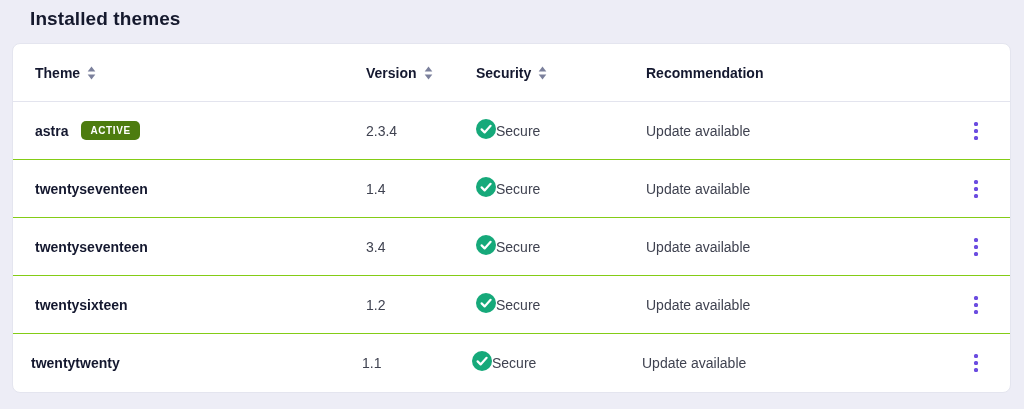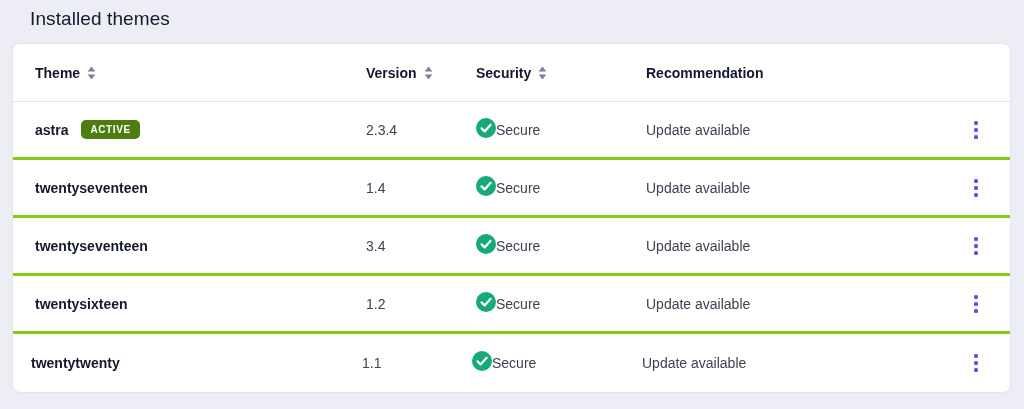--- a/index.html
+++ b/index.html
@@ -5,21 +5,21 @@
   * { margin:0; padding:0; box-sizing:border-box; }
   html,body { width:1024px; height:409px; }
   body {
     background:#ededf6;
     font-family:"Liberation Sans", sans-serif;
     color:#14182f;
     overflow:hidden;
   }
   .page-title {
     font-size:19px;
-    font-weight:400;
+    font-weight:700;
     color:#15192d;
     padding:8px 0 0 30px;
     letter-spacing:.1px;
   }
   .card {
     background:#ffffff;
     border:1px solid #e4e5ef;
     border-radius:8px;
     margin:13px 13px 0 12px;
     overflow:hidden;
@@ -36,21 +36,21 @@
   }
   .th {
     display:flex;
     align-items:center;
     font-size:14px;
     font-weight:700;
     color:#14182f;
   }
   .th.sortable { cursor:pointer; }
   .sort-icon { margin-left:7px; display:inline-flex; }
-  .tbody-row { border-bottom:3px solid #84cc16; }
+  .tbody-row { border-bottom:1px solid #84cc16; }
   .tbody-row:last-child { border-bottom:none;padding-left:18px; }
   .theme-cell { display:flex; align-items:center; }
   .theme-name { font-size:14px; font-weight:700; color:#14182f; }
   .badge {
     display:inline-block;
     margin-left:13px;
     background:#4d7c0f;
     color:#ffffff;
     font-size:10px;
     font-weight:700;

